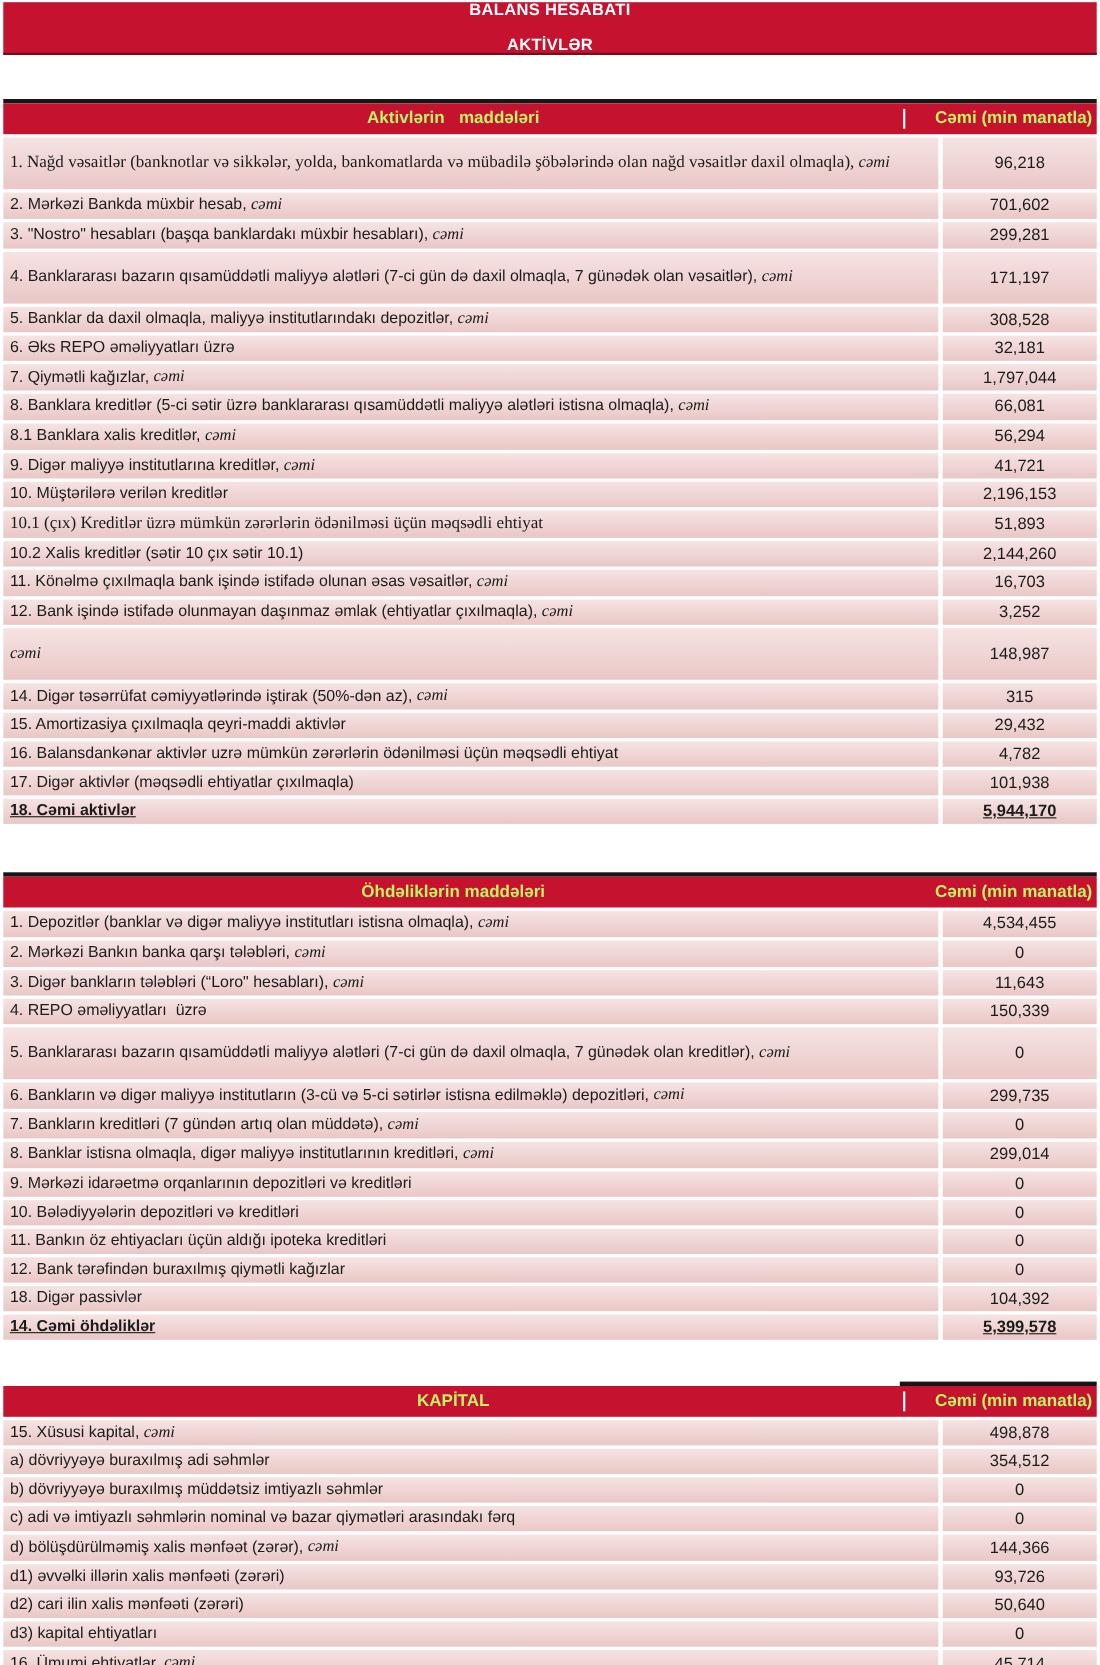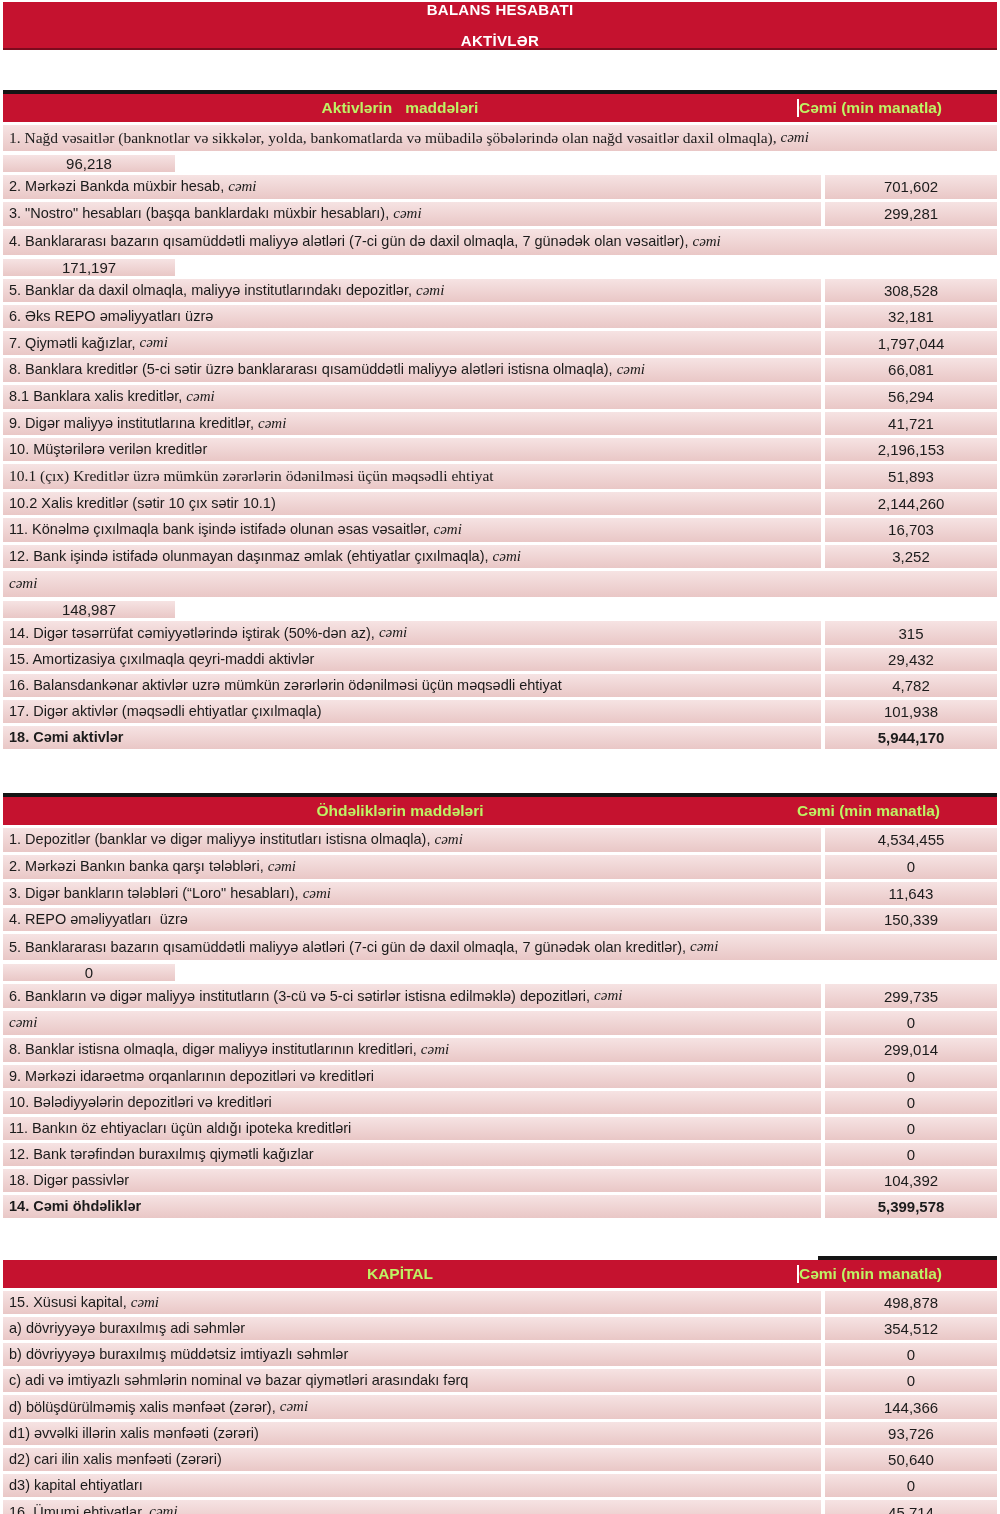--- a/index.html
+++ b/index.html
@@ -34,44 +34,44 @@
   #tables section:nth-of-type(3){margin-top:38px;}
   .black-bar{height:4px;background:var(--bar);margin:0 3px;}
   .black-bar.right{width:179px;margin-left:auto;margin-right:3px;}
   .thead{
     display:flex;align-items:center;
     margin:0 3px;height:28px;
     background:var(--red);color:#bef264;
     font-weight:700;font-size:15.5px;
   }
   .thead .h-label{flex:1;text-align:center;white-space:pre-wrap;}
-  .thead .h-value{width:200px;text-align:left;padding-right:4px;}
+  .thead .h-value{width:176px;text-align:right;padding-right:4px;}
   .thead.divided .h-value{border-left:2px solid #fff;}
   .rows{
     margin:3px 3px 0 3px;
     display:flex;flex-direction:column;gap:3px;
   }
   .row{display:flex;gap:4px;min-height:22px;}
-  .row.tall{min-height:47px;flex-direction:column;}
+  .row.tall{min-height:47px;}
   .cell{
     background:linear-gradient(180deg,var(--pink-top) 0%,var(--pink-bottom) 100%);
   }
   .cell-label{
     flex:1;display:flex;align-items:center;
     padding:1px 2px 1px 6px;
     font-size:14.5px;line-height:1.45;
     white-space:pre-wrap;
   }
   .cell-label .lbl{display:inline;}
   .cell-value{
-    width:172px;display:flex;align-items:center;justify-content:center;
+    width:140px;display:flex;align-items:center;justify-content:center;
     font-size:15px;
   }
   .row.serif .cell-label{font-family:"Liberation Serif",serif;font-size:15.5px;}
-  .row.bold .cell-label,.row.bold .cell-value{font-weight:700;}
+  .row.bold .cell-label,.row.bold .cell-value{font-weight:700;text-decoration:underline;}
   .cell-label i{
     font-family:"Liberation Serif",serif;
     font-style:italic;font-size:15px;
   }
 </style>
 </head>
 <body>
 
 <div class="banner">
   <span>BALANS HESABATI</span>
@@ -197,21 +197,21 @@
         </div>
         <div class="row tall">
           <div class="cell cell-label"><span class="lbl">5. Banklararası bazarın qısamüddətli maliyyə alətləri (7-ci gün də daxil olmaqla, 7 günədək olan kreditlər), </span><i>cəmi</i></div>
           <div class="cell cell-value">0</div>
         </div>
         <div class="row">
           <div class="cell cell-label"><span class="lbl">6. Bankların və digər maliyyə institutların (3-cü və 5-ci sətirlər istisna edilməklə) depozitləri, </span><i>cəmi</i></div>
           <div class="cell cell-value">299,735</div>
         </div>
         <div class="row">
-          <div class="cell cell-label"><i>cəmi</i></div>
+          <div class="cell cell-label"><span class="lbl">7. Bankların kreditləri (7 gündən artıq olan müddətə), </span><i>cəmi</i></div>
           <div class="cell cell-value">0</div>
         </div>
         <div class="row">
           <div class="cell cell-label"><span class="lbl">8. Banklar istisna olmaqla, digər maliyyə institutlarının kreditləri, </span><i>cəmi</i></div>
           <div class="cell cell-value">299,014</div>
         </div>
         <div class="row">
           <div class="cell cell-label"><span class="lbl">9. Mərkəzi idarəetmə orqanlarının depozitləri və kreditləri</span></div>
           <div class="cell cell-value">0</div>
         </div>

